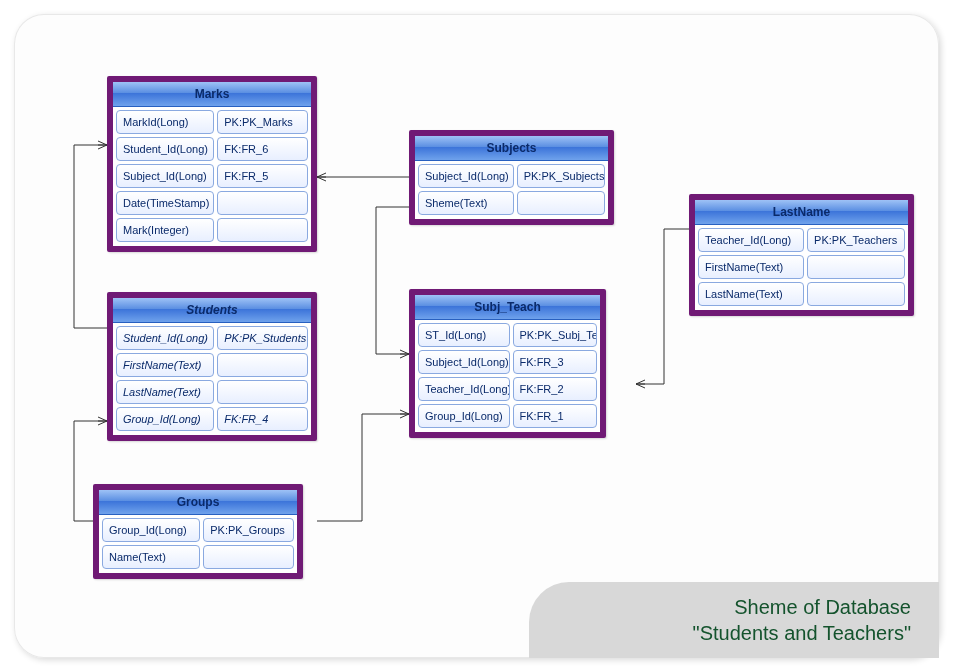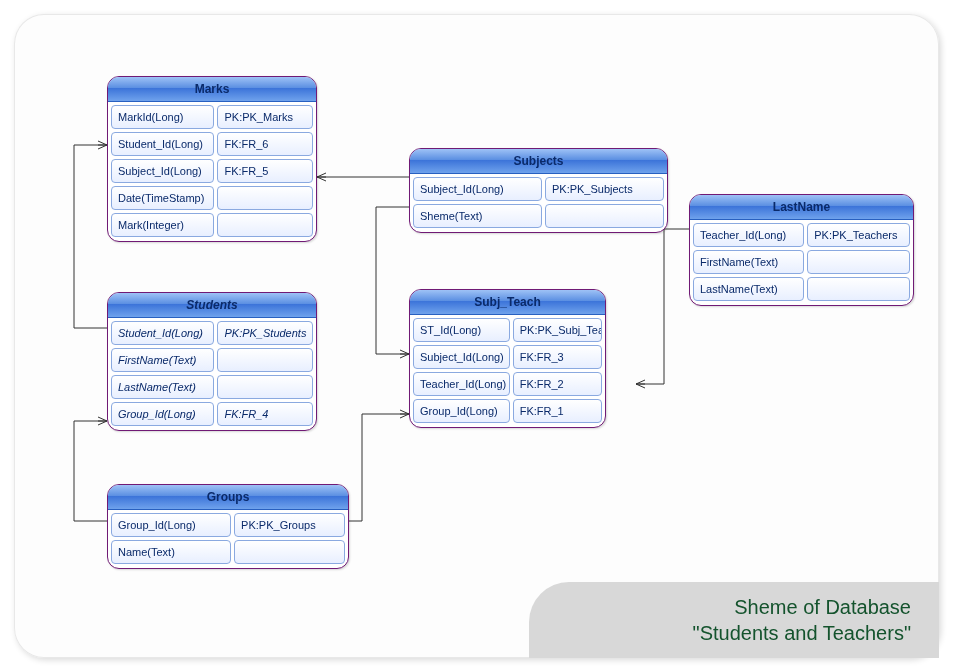--- a/index.html
+++ b/index.html
@@ -13,22 +13,22 @@
   .canvas {
     position: absolute;
     left: 14px; top: 14px;
     width: 925px; height: 644px;
     border-radius: 30px;
     background: #fdfdfd;
     box-shadow: 2px 2px 6px rgba(0,0,0,0.15), inset 0 0 0 1px #e8e8e8;
   }
   .entity {
     position: absolute;
-    border: 1px solid #701a75;
-    border-radius: 12px;
+    border: 6px solid #701a75;
+    border-radius: 2px;
     background: #fff;
     overflow: hidden;
     box-shadow: 1px 1px 2px rgba(0,0,0,0.15);
   }
   .entity-header {
     background: linear-gradient(to bottom, #9ec2f6 0%, #5b8fe2 45%, #3b73d9 46%, #6fa2ec 100%);
     color: #0a2a6a;
     font-weight: bold;
     font-size: 12px;
     text-align: center;
@@ -132,21 +132,21 @@
           <div class="cell col0">Date(TimeStamp)</div>
           <div class="cell col1"></div>
         </div>
       <div class="field-row">
           <div class="cell col0">Mark(Integer)</div>
           <div class="cell col1"></div>
         </div>
     </div>
   </div>
 
-  <div class="entity" style="left:395px; top:134px; width:259px;">
+  <div class="entity" style="left:395px; top:116px; width:205px;">
     <div class="entity-header">Subjects</div>
     <div class="rows">
       <div class="field-row">
           <div class="cell col0">Subject_Id(Long)</div>
           <div class="cell col1">PK:PK_Subjects</div>
         </div>
       <div class="field-row">
           <div class="cell col0">Sheme(Text)</div>
           <div class="cell col1"></div>
         </div>
@@ -208,21 +208,21 @@
           <div class="cell col0">Teacher_Id(Long)</div>
           <div class="cell col1">FK:FR_2</div>
         </div>
       <div class="field-row">
           <div class="cell col0">Group_Id(Long)</div>
           <div class="cell col1">FK:FR_1</div>
         </div>
     </div>
   </div>
 
-  <div class="entity" style="left:93px; top:470px; width:242px;">
+  <div class="entity" style="left:79px; top:470px; width:210px;">
     <div class="entity-header">Groups</div>
     <div class="rows">
       <div class="field-row">
           <div class="cell col0">Group_Id(Long)</div>
           <div class="cell col1">PK:PK_Groups</div>
         </div>
       <div class="field-row">
           <div class="cell col0">Name(Text)</div>
           <div class="cell col1"></div>
         </div>

